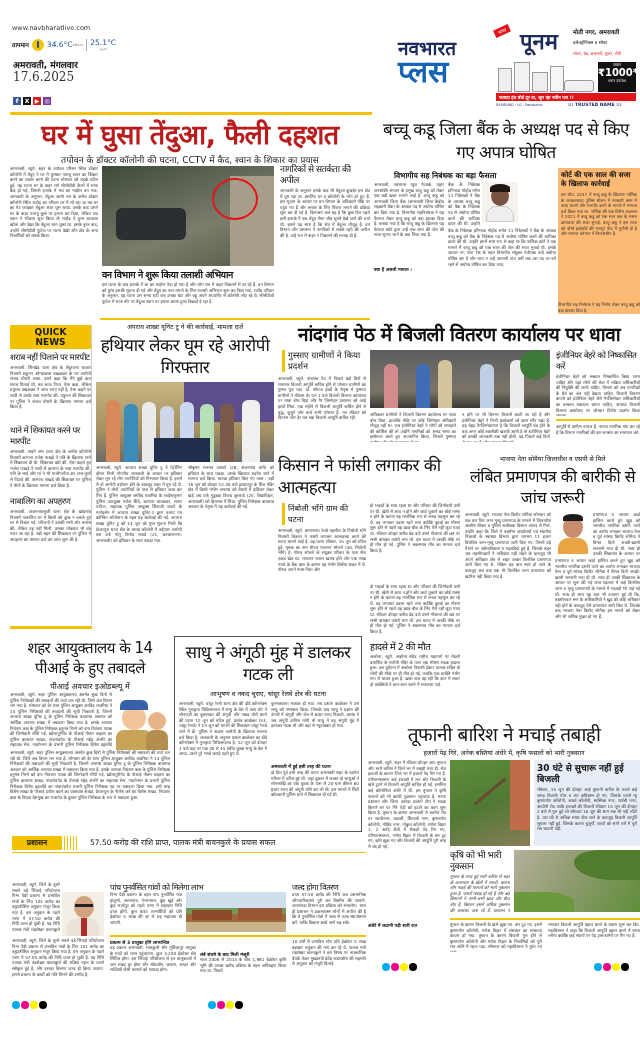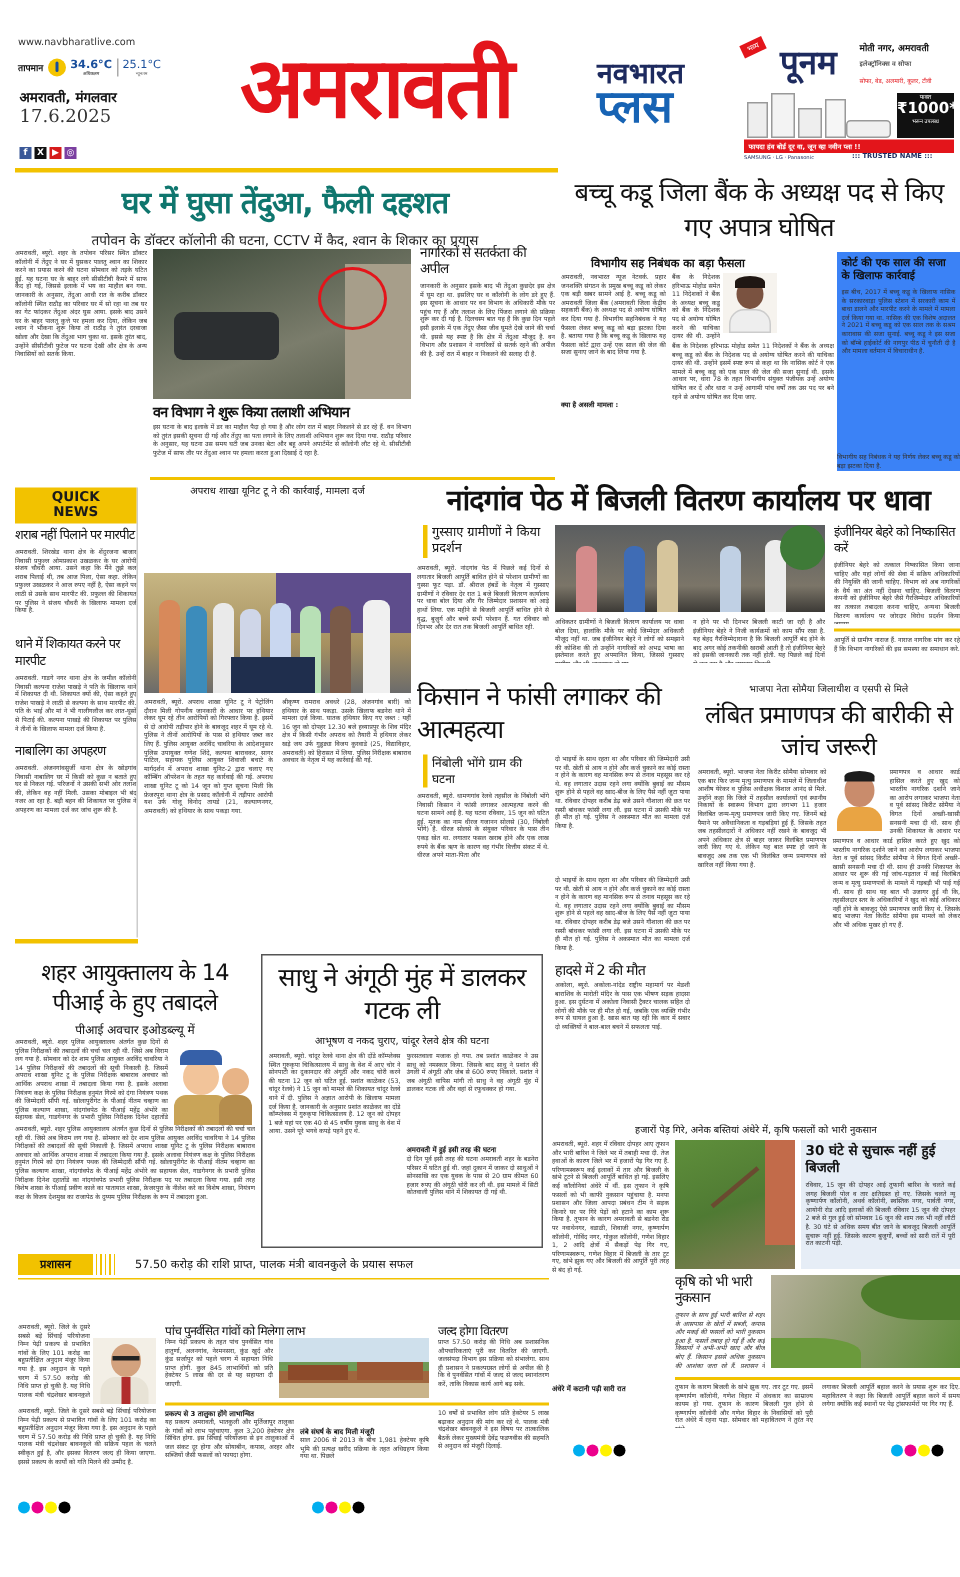--- a/index.html
+++ b/index.html
@@ -15,36 +15,35 @@
 </head>
 <body>
 
 <div class="abs" style="left:0;top:0;width:640px;height:108px;">
   <div class="abs" style="left:12px;top:24px;font-size:6.5px;color:#333;">www.navbharatlive.com</div>
   <div class="abs" style="left:12px;top:38px;display:flex;align-items:center;gap:3px;">
     <span style="font-size:6px;font-weight:bold;">तापमान</span>
     <span style="display:inline-block;width:12px;height:12px;border-radius:50%;background:#f4c400;position:relative;">
         <span style="position:absolute;left:5px;top:2px;width:2px;height:7px;background:#1a4f9c;border-radius:1px;"></span>
       </span>
-    <span style="display:flex;flex-direction:column;align-items:center;font-weight:bold;">
+    <span style="display:flex;flex-direction:row;align-items:center;">
       <span style="font-size:7.5px;color:#1a4f9c;">34.6°C</span>
       <span style="font-size:3px;color:#666;">अधिकतम</span>
     </span>
     <span style="width:1px;height:12px;background:#aaa;"></span>
     <span style="display:flex;flex-direction:column;align-items:center;">
       <span style="font-size:7.5px;color:#1a4f9c;">25.1°C</span>
       <span style="font-size:3px;color:#666;">न्यूनतम</span>
     </span>
   </div>
   <div class="abs" style="left:13px;top:58px;font-size:9px;font-weight:bold;">अमरावती, मंगलवार</div>
   <div class="abs" style="left:13px;top:70px;font-size:12px;font-family:'DejaVu Serif',serif;color:#333;">17.6.2025</div>
   <div class="abs social" style="left:13px;top:88px;">
     <span style="background:#3b5998;">f</span><span style="background:#111;">X</span><span style="background:#d61c1c;">▶</span><span style="background:#7b3fa0;">◎</span>
   </div>
-  <div class="abs" style="left:160px;top:28px;font-size:56px;line-height:64px;font-weight:bold;color:#e3151b;letter-spacing:-2px;">अमरावती</div>
   <div class="abs" style="left:398px;top:35px;font-size:19px;font-weight:bold;color:#1d2a5e;">नवभारत</div>
   <div class="abs" style="left:398px;top:56px;font-size:30px;line-height:32px;font-weight:bold;color:#1763b4;">प्लस</div>
 
   <div class="abs" style="left:490px;top:15px;width:150px;height:93px;">
     <div class="abs" style="left:4px;top:12px;background:#e3151b;color:#fff;font-size:5px;padding:1px 4px;transform:rotate(-25deg);">भव्य</div>
     <div class="abs" style="left:30px;top:10px;font-size:22px;font-weight:bold;color:#1d2a5e;">पूनम</div>
     <div class="abs" style="left:83px;top:13px;font-size:6px;font-weight:bold;">मोती नगर, अमरावती</div>
     <div class="abs" style="left:83px;top:24px;font-size:4.5px;">इलेक्ट्रॉनिक्स व सोफा</div>
     <div class="abs" style="left:83px;top:36px;font-size:4px;color:#e3151b;">सोफा, बेड, अलमारी, कूलर, टीवी</div>
     <div class="abs" style="left:8px;top:47px;width:84px;height:30px;">
@@ -60,21 +59,21 @@
       <div style="font-size:3.5px;">भरून उपलब्ध</div>
     </div>
     <div class="abs" style="left:6px;top:78px;width:140px;background:#e3151b;color:#fff;font-size:4.5px;font-weight:bold;padding:1px 3px;">फायदा हंव बोर्ड दूर वा, जून व्हा नवीन प्ला !!</div>
     <div class="abs" style="left:6px;top:88px;font-size:3.5px;color:#1d2a5e;">SAMSUNG · LG · Panasonic</div>
     <div class="abs" style="left:78px;top:87px;font-size:4.5px;font-weight:bold;color:#1d2a5e;">::: TRUSTED NAME :::</div>
   </div>
 </div>
 <div class="abs rule" style="left:10px;top:112px;width:362px;height:3px;"></div>
 
 <div class="abs" style="left:10px;top:118px;width:360px;height:200px;">
-  <div class="abs hd" style="left:0;top:0;width:360px;font-size:20px;line-height:34px;color:#0f766e;text-align:center;">घर में घुसा तेंदुआ, फैली दहशत</div>
+  <div class="abs hd" style="left:0;top:0;width:360px;font-size:27px;line-height:34px;color:#b91c1c;text-align:center;">घर में घुसा तेंदुआ, फैली दहशत</div>
   <div class="abs" style="left:0;top:35px;width:360px;font-size:9px;text-align:center;color:#222;">तपोवन के डॉक्टर कॉलोनी की घटना, CCTV में कैद, श्वान के शिकार का प्रयास</div>
   <div class="abs txt" style="left:0;top:48px;width:88px;height:146px;">अमरावती, ब्यूरो. शहर के तपोवन परिसर स्थित डॉक्टर कॉलोनी में तेंदुए ने घर में घुसकर पालतू श्वान का शिकार करने का प्रयास करने की घटना सोमवार को तड़के घटित हुई. यह घटना घर के बाहर लगे सीसीटीवी कैमरे में साफ कैद हो गई, जिससे इलाके में भय का माहौल बन गया. जानकारी के अनुसार, तेंदुआ आधी रात के करीब डॉक्टर कॉलोनी स्थित राठौड़ का परिवार घर में सो रहा था तब घर का गेट फांदकर तेंदुआ अंदर घुस आया. इसके बाद उसने घर के बाहर पालतू कुत्ते पर हमला कर दिया, लेकिन जब श्वान ने भौंकना शुरू किया तो राठौड़ ने तुरंत दरवाजा खोला और देखा कि तेंदुआ भाग चुका था. इसके तुरंत बाद, उन्होंने सीसीटीवी फुटेज पर घटना देखी और क्षेत्र के अन्य निवासियों को सतर्क किया.</div>
   <div class="abs photo" style="left:92px;top:48px;width:172px;height:100px;background:linear-gradient(160deg,#3d4a3a,#7b7d6c 60%,#545a48);">
     <div class="abs" style="left:14px;top:42px;width:70px;height:32px;background:#2c2f31;border-radius:6px;"></div>
     <div class="abs" style="left:128px;top:10px;width:44px;height:90px;background:#a79e8a;"></div>
     <div class="abs" style="left:110px;top:12px;width:46px;height:42px;border:2px solid #e3151b;border-radius:50%;"></div>
   </div>
   <div class="abs hd" style="left:92px;top:150px;width:172px;font-size:9.5px;">वन विभाग ने शुरू किया तलाशी अभियान</div>
   <div class="abs txt" style="left:92px;top:164px;width:172px;height:32px;">इस घटना के बाद इलाके में डर का माहौल पैदा हो गया है और लोग रात में बाहर निकलने से डर रहे हैं. वन विभाग को तुरंत इसकी सूचना दी गई और तेंदुए का पता लगाने के लिए तलाशी अभियान शुरू कर दिया गया. राठौड़ परिवार के अनुसार, यह घटना उस समय घटी जब उनका बेटा और बहू अपने अपार्टमेंट से कॉलोनी लौट रहे थे. सीसीटीवी फुटेज में साफ तौर पर तेंदुआ श्वान पर हमला करता हुआ दिखाई दे रहा है.</div>
   <div class="abs hd" style="left:270px;top:46px;width:90px;font-size:9px;line-height:11px;font-weight:normal;">नागरिकों से सतर्कता की अपील</div>
@@ -87,21 +86,21 @@
   <div class="abs" style="left:22px;top:54px;font-size:7.5px;font-weight:bold;">विभागीय सह निबंधक का बड़ा फैसला</div>
   <div class="abs txt" style="left:2px;top:66px;width:70px;height:80px;">अमरावती, नवभारत न्यूज नेटवर्क. प्रहार जनशक्ति संगठन के प्रमुख बच्चू कडू को लेकर एक बड़ी खबर सामने आई है. बच्चू कडू को अमरावती जिला बैंक (अमरावती जिला केंद्रीय सहकारी बैंक) के अध्यक्ष पद से अयोग्य घोषित कर दिया गया है. विभागीय सहनिबंधक ने यह फैसला लेकर बच्चू कडू को बड़ा झटका दिया है. बताया गया है कि बच्चू कडू के खिलाफ यह फैसला कोर्ट द्वारा उन्हें एक साल की जेल की सजा सुनाए जाने के बाद लिया गया है.</div>
   <div class="abs" style="left:110px;top:66px;width:36px;height:40px;background:#f6f3ee;">
     <div class="abs" style="left:9px;top:4px;width:18px;height:20px;border-radius:50%;background:#7a5240;"></div>
     <div class="abs" style="left:8px;top:2px;width:20px;height:8px;border-radius:50% 50% 0 0;background:#201713;"></div>
     <div class="abs" style="left:4px;top:24px;width:28px;height:16px;border-radius:10px 10px 0 0;background:#eee;border:1px solid #ccc;"></div>
   </div>
   <div class="abs txt" style="left:76px;top:66px;width:32px;height:45px;"><span>बैंक के निदेशक हरिभाऊ मोहोड समेत 11 निदेशकों ने बैंक के अध्यक्ष बच्चू कडू को बैंक के निदेशक पद से अयोग्य घोषित करने की याचिका दायर की थी. उन्होंने इसमें स्पष्ट रूप से कहा था कि नासिक कोर्ट ने एक मामले में बच्चू कडू को एक साल की जेल की सजा सुनाई थी. इसके आधार पर, धारा 78 के तहत विभागीय संयुक्त पंजीयक उन्हें अयोग्य घोषित कर दें और धारा न उन्हें आगामी पांच वर्षों तक उस पद पर बने रहने से अयोग्य घोषित कर दिया जाए.</span></div>
   <div class="abs" style="left:2px;top:150px;font-size:4.5px;font-weight:bold;">क्या है असली मामला :</div>
   <div class="abs txt" style="left:76px;top:112px;width:108px;height:84px;">बैंक के निदेशक हरिभाऊ मोहोड समेत 11 निदेशकों ने बैंक के अध्यक्ष बच्चू कडू को बैंक के निदेशक पद से अयोग्य घोषित करने की याचिका दायर की थी. उन्होंने इसमें स्पष्ट रूप से कहा था कि नासिक कोर्ट ने एक मामले में बच्चू कडू को एक साल की जेल की सजा सुनाई थी. इसके आधार पर, धारा 78 के तहत विभागीय संयुक्त पंजीयक उन्हें अयोग्य घोषित कर दें और धारा न उन्हें आगामी पांच वर्षों तक उस पद पर बने रहने से अयोग्य घोषित कर दिया जाए.</div>
-  <div class="abs" style="left:186px;top:52px;width:82px;height:146px;background:#3b82f6;padding:3px;">
+  <div class="abs" style="left:186px;top:52px;width:82px;height:146px;background:#fdba74;padding:3px;">
     <div style="font-size:7px;line-height:9px;font-weight:bold;">कोर्ट की एक साल की सजा के खिलाफ कार्रवाई</div>
     <div class="txt" style="margin-top:3px;height:100px;">इस बीच, 2017 में बच्चू कडू के खिलाफ नासिक के सरकारवाड़ा पुलिस स्टेशन में सरकारी काम में बाधा डालने और मारपीट करने के मामले में मामला दर्ज किया गया था. नासिक की एक विशेष अदालत ने 2021 में बच्चू कडू को एक साल तक के सश्रम कारावास की सजा सुनाई. बच्चू कडू ने इस सजा को बॉम्बे हाईकोर्ट की नागपुर पीठ में चुनौती दी है और मामला वर्तमान में विचाराधीन है.</div>
   </div>
   <div class="abs txt" style="left:186px;top:186px;width:82px;height:12px;">विभागीय सह निबंधक ने यह निर्णय लेकर बच्चू कडू को बड़ा झटका दिया है.</div>
 </div>
 
 <div class="abs" style="left:10px;top:325px;width:82px;height:300px;border-right:1px solid #ccc;">
   <div style="background:#f2c200;color:#1a1a1a;font-weight:bold;font-size:9px;text-align:center;padding:2px 16px;">QUICK NEWS</div>
   <div style="margin-top:3px;">
     <div class="hd" style="font-size:8.5px;line-height:11px;font-weight:normal;">शराब नहीं पिलाने पर मारपीट</div>
@@ -113,20 +112,21 @@
   </div>
   <div style="margin-top:3px;">
     <div class="hd" style="font-size:8.5px;line-height:11px;font-weight:normal;">नाबालिग का अपहरण</div>
     <div class="txt" style="height:44px;margin-top:2px;">अमरावती. अंजनगांवसुर्जी थाना क्षेत्र के खोड़गांव निवासी नाबालिग घर में किसी को कुछ न बताते हुए घर से निकल गई. परिजनों ने उसकी सभी ओर तलाश की, लेकिन वह नहीं मिली. उसका मोबाइल भी बंद नजर आ रहा है. बड़ी बहन की शिकायत पर पुलिस ने अपहरण का मामला दर्ज कर जांच शुरू की है.</div>
   </div>
 </div>
 <div class="abs rule" style="left:10px;top:626px;width:82px;height:3px;"></div>
 
 <div class="abs" style="left:96px;top:322px;width:178px;height:300px;">
   <div class="abs" style="left:0;top:0;width:178px;font-size:6.5px;text-align:center;">अपराध शाखा यूनिट टू ने की कार्रवाई, मामला दर्ज</div>
+  <div class="abs hd" style="left:0;top:12px;width:178px;font-size:17px;line-height:22px;font-weight:normal;text-align:center;">हथियार लेकर घूम रहे आरोपी गिरफ्तार</div>
   <div class="abs photo" style="left:0;top:60px;width:178px;height:80px;background:linear-gradient(180deg,#c7b683,#a69060 60%,#6b6b6b);">
     <div class="abs" style="left:88px;top:0;width:90px;height:40px;background:#5e4d8c;"></div>
     <div class="abs" style="left:10px;top:18px;width:14px;height:62px;background:#d8895a;border-radius:6px 6px 0 0;"></div>
     <div class="abs" style="left:28px;top:22px;width:14px;height:58px;background:#3c8cbb;border-radius:6px 6px 0 0;"></div>
     <div class="abs" style="left:46px;top:20px;width:14px;height:60px;background:#eaeaea;border-radius:6px 6px 0 0;"></div>
     <div class="abs" style="left:64px;top:24px;width:14px;height:56px;background:#cfd6e8;border-radius:6px 6px 0 0;"></div>
     <div class="abs" style="left:84px;top:20px;width:14px;height:60px;background:#c9d7f0;border-radius:6px 6px 0 0;"></div>
     <div class="abs" style="left:104px;top:22px;width:14px;height:58px;background:#b8e0b6;border-radius:6px 6px 0 0;"></div>
     <div class="abs" style="left:124px;top:22px;width:14px;height:58px;background:#7a5a48;border-radius:6px 6px 0 0;"></div>
     <div class="abs" style="left:146px;top:18px;width:18px;height:62px;background:#f0f0f0;border-radius:6px 6px 0 0;"></div>
@@ -199,20 +199,21 @@
 <div class="abs" style="left:174px;top:636px;width:188px;height:196px;border:1px solid #555;">
   <div class="abs hd" style="left:2px;top:4px;width:182px;font-size:17px;line-height:22px;font-weight:normal;text-align:center;">साधु ने अंगूठी मुंह में डालकर गटक ली</div>
   <div class="abs" style="left:2px;top:52px;width:182px;font-size:6.5px;text-align:center;">आभूषण व नकद चुराए, चांदूर रेलवे क्षेत्र की घटना</div>
   <div class="abs txt" style="left:4px;top:64px;width:88px;height:128px;">अमरावती, ब्यूरो. चांदूर रेलवे थाना क्षेत्र की दोंडे कॉम्प्लेक्स स्थित गुरुकृपा चिकित्सालय में साधु के वेश में आए चोर ने सोनपाटी का दुकानदार की अंगूठी और नकद चोरी करने की घटना 12 जून को घटित हुई. प्रशांत काळेकर (53, चांदूर रेलवे) ने 15 जून को मामले की शिकायत चांदूर रेलवे थाने में दी. पुलिस ने अज्ञात आरोपी के खिलाफ मामला दर्ज किया है. जानकारी के अनुसार प्रशांत काळेकर का दोंडे कॉम्प्लेक्स में गुरुकृपा चिकित्सालय है. 12 जून को दोपहर 1 बजे यहां पर एक 40 से 45 वर्षीय युवक साधु के वेश में आया. उसने पूरे भगवे कपड़े पहने हुए थे.</div>
   <div class="abs txt" style="left:96px;top:64px;width:88px;height:60px;">फुरसतवाला मजाक हो गया. तब प्रशांत काळेकर ने उस साधु को नमस्कार किया. जिसके बाद साधु ने प्रशांत की उंगली में अंगूठी और जेब से 600 रुपए निकाले. प्रशांत ने जब अंगूठी वापिस मांगी तो साधु ने वह अंगूठी मुंह में डालकर गटक ली और वहां से रफूचक्कर हो गया.</div>
   <div class="abs" style="left:96px;top:126px;width:88px;font-size:4.6px;font-weight:bold;">अमरावती में हुई इसी तरह की घटना</div>
   <div class="abs txt" style="left:96px;top:133px;width:88px;height:58px;">दो दिन पूर्व इसी तरह की घटना अमरावती शहर के बडनेरा परिसर में घटित हुई थी. जहां दुकान में जाकर दो साधुओं ने सोनसाखि का एक युवक के पास से 20 ग्राम कीमत 60 हजार रुपए की अंगूठी चोरी कर ली थी. इस मामले में सिटी कोतवाली पुलिस थाने में शिकायत दी गई थी.</div>
 </div>
 
 <div class="abs" style="left:368px;top:722px;width:272px;height:320px;">
+  <div class="abs hd" style="left:0;top:0;width:272px;font-size:19px;line-height:24px;font-weight:normal;text-align:center;">तूफानी बारिश ने मचाई तबाही</div>
   <div class="abs" style="left:0;top:26px;width:272px;font-size:6.4px;text-align:center;">हजारों पेड़ गिरे, अनेक बस्तियां अंधेरे में, कृषि फसलों को भारी नुकसान</div>
   <div class="abs txt" style="left:0;top:38px;width:78px;height:160px;">अमरावती, ब्यूरो. शहर में रविवार दोपहर आए तूफान और भारी बारिश ने जिले भर में तबाही मचा दी. तेज हवाओं के कारण जिले भर में हजारों पेड़ गिर गए हैं. परिणामस्वरूप कई इलाकों में तार और बिजली के खंभे टूटने से बिजली आपूर्ति बाधित हो गई. इसलिए कई कॉलोनियां अंधेरे में थीं. इस तूफान ने कृषि फसलों को भी काफी नुकसान पहुंचाया है. मनपा प्रशासन और जिला आपदा प्रबंधन टीम ने सड़क किनारे घर पर गिरे पेड़ों को हटाने का काम शुरू किया है. तूफान के कारण अमरावती से बडनेरा रोड पर नवाथेनगर, वडाळी, शिवाजी नगर, कृष्णार्पण कॉलोनी, गोविंद नगर, गोकुल कॉलोनी, गणेश विहार 1, 2 आदि क्षेत्रों में सैकड़ों पेड़ गिर गए, परिणामस्वरूप, गणेश विहार में बिजली के तार टूट गए, खंभे झुक गए और बिजली की आपूर्ति पूरी तरह से बंद हो गई.</div>
   <div class="abs photo" style="left:82px;top:38px;width:80px;height:86px;background:linear-gradient(160deg,#5f8f3b,#4f7a33 50%,#8a7c5a);">
     <div class="abs" style="left:60px;top:0;width:20px;height:70px;background:#c26b4a;"></div>
     <div class="abs" style="left:20px;top:30px;width:40px;height:3px;background:#6a4a30;transform:rotate(-40deg);"></div>
   </div>
   <div class="abs" style="left:166px;top:38px;width:106px;height:86px;background:#e6edf6;padding:3px;">
     <div style="font-size:9px;line-height:11px;font-weight:bold;">30 घंटे से सुचारू नहीं हुई बिजली</div>
     <div class="txt" style="margin-top:2px;height:58px;">रविवार, 15 जून की दोपहर आई तूफानी बारिश के चलते कई जगह बिजली पोल व तार क्षतिग्रस्त हो गए. जिसके चलते न्यू कृष्णार्पण कॉलोनी, अथर्व कॉलोनी, स्वस्तिक नगर, पार्वती नगर, आयोनी रोड आदि इलाकों की बिजली रविवार 15 जून की दोपहर 2 बजे से गुल हुई जो सोमवार 16 जून की शाम तक भी नहीं लौटी है. 30 घंटे से अधिक समय बीत जाने के बावजूद बिजली आपूर्ति सुचारू नहीं हुई. जिसके कारण बुजुर्गों, बच्चों को सारी रातें में पूरी रात काटनी पड़ी.</div>
   </div>

